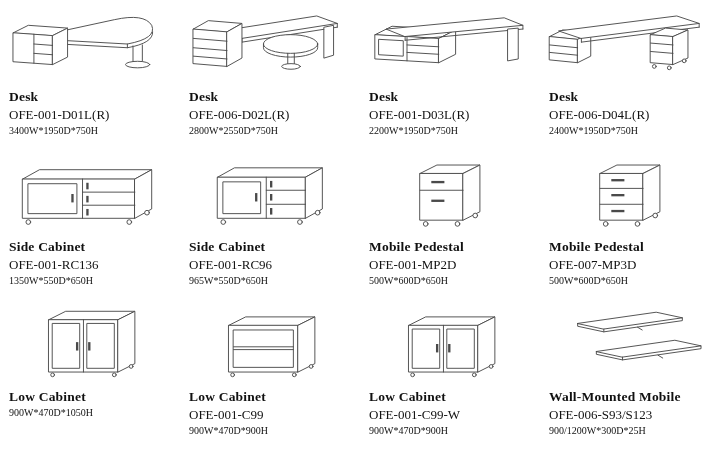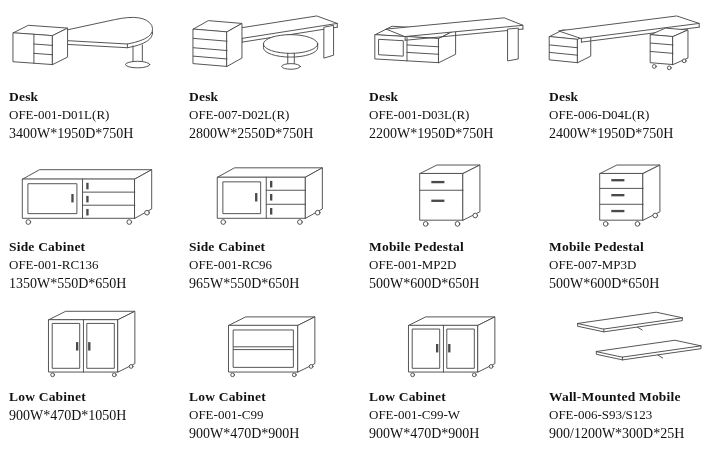--- a/index.html
+++ b/index.html
@@ -18,21 +18,21 @@
   }
   .cell { display:flex; flex-direction:column; overflow:hidden; }
   .art {
     height:88px; flex:0 0 auto;
     display:flex; align-items:center; justify-content:center;
   }
   .art svg { width:172px; height:86px; }
   .txt { padding-left:9px; }
   .name { font-weight:700; font-size:13.5px; line-height:1.3; letter-spacing:.2px;font-family:Liberation Serif, serif; }
   .model { font-size:13px; line-height:1.4; }
-  .size { font-size:14px; line-height:1.4; }
+  .size { font-size:10px; line-height:1.4; }
   g.draw { stroke:#4a4a4a; stroke-width:1; fill:#ffffff; stroke-linejoin:round; stroke-linecap:round; }
   g.draw .nf { fill:none; }
   g.draw .dk { fill:#4a4a4a; stroke:none; }
 </style>
 </head>
 <body>
 
 <div class="grid">
 
   <div class="cell">
@@ -79,21 +79,21 @@
         <path d="M8,30 L44,33 L44,70 L8,67 Z"></path>
         <path d="M44,33 L60,24 L60,61 L44,70 Z"></path>
         <line x1="8" y1="40" x2="44" y2="43"></line>
         <line x1="8" y1="50" x2="44" y2="53"></line>
         <line x1="8" y1="59" x2="44" y2="62"></line>
       </g>
         </svg>
     </div>
     <div class="txt">
       <div class="name">Desk</div>
-      <div class="model">OFE-007-D02L(R)</div>
+      <div class="model">OFE-006-D02L(R)</div>
       <div class="size">2800W*2550D*750H</div>
     </div>
   </div>
 
   <div class="cell">
     <div class="art">
       <svg viewBox="0 0 180 92">
           <g class="draw">
         <path d="M10,36 L28,27 L96,31 L78,40 Z"></path>
         <path d="M10,36 L78,40 L78,66 L10,62 Z"></path>

